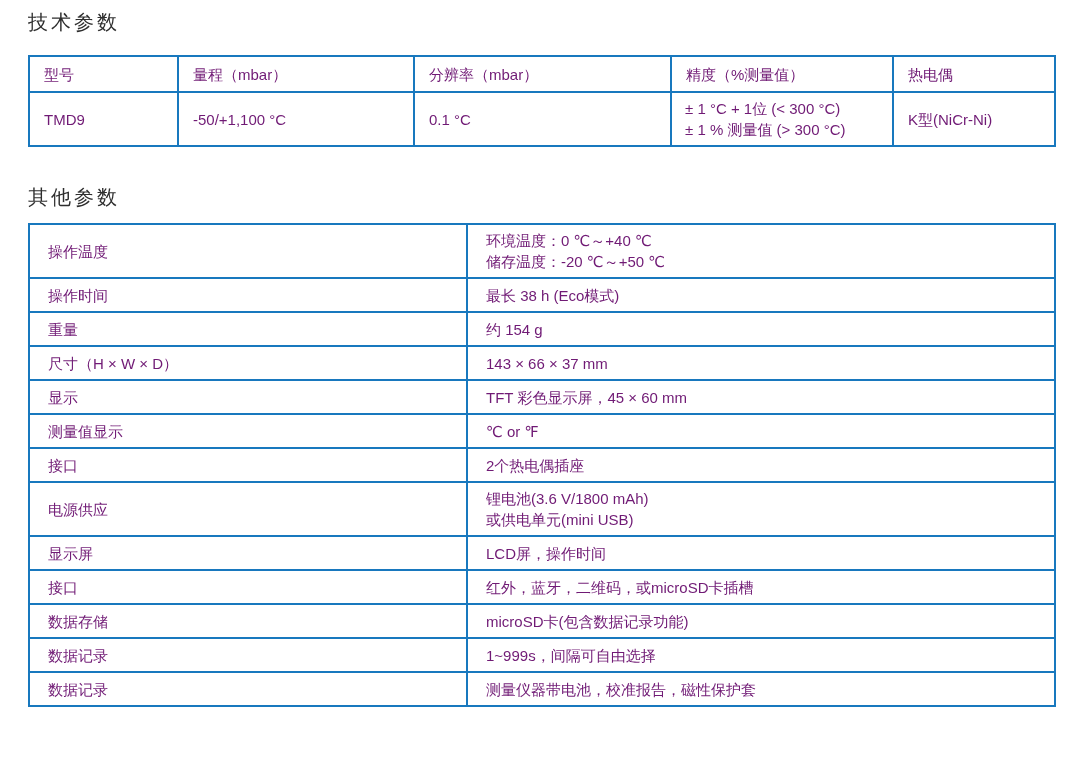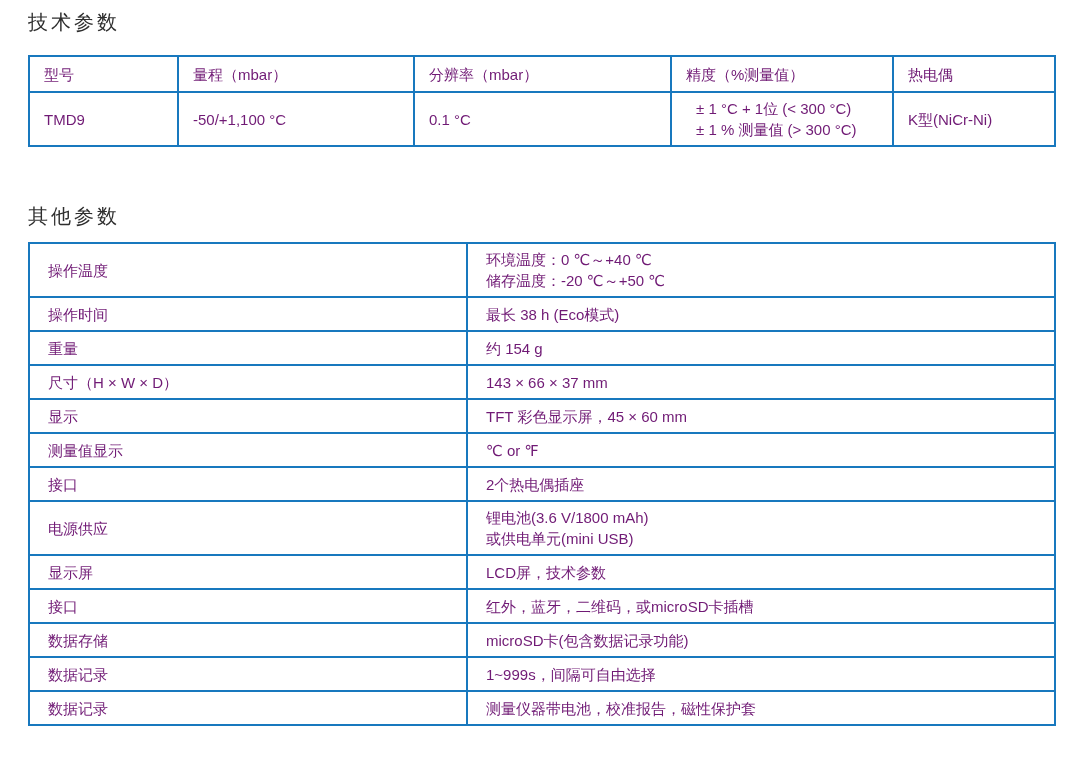--- a/index.html
+++ b/index.html
@@ -20,21 +20,21 @@
     height: 652px;
   }
   .section-title {
     margin: 0 0 0 28px;
     font-size: 20px;
     font-weight: 500;
     letter-spacing: 3px;
     color: #2e2e2e;
   }
   .title-tech { padding-top: 9px; }
-  .title-other { padding-top: 56px; }
+  .title-other { padding-top: 37px; }
 
   table {
     border-collapse: collapse;
     table-layout: fixed;
     width: 1026px;
     margin-left: 28px;
     background: #ffffff;
   }
   table, th, td {
     border: 2px solid #1878be;
@@ -53,21 +53,21 @@
   .tech-table { margin-top: 19px; }
   .tech-table th {
     height: 36px;
     padding: 2px 4px 2px 14px;
   }
   .tech-table td {
     height: 54px;
     padding: 4px 2px 4px 14px;
   }
   .tech-table td.accuracy-cell {
-    padding-left: 24px;
+    padding-left: 13px;
     white-space: pre-line;
   }
 
   
   .other-table { margin-top: 12px; }
   .other-table td {
     height: 34px;
     padding: 5px 6px 5px 18px;
   }
   .other-table td.value-cell {
@@ -147,21 +147,21 @@
     <td class="label-cell">接口</td>
     <td class="value-cell">2个热电偶插座</td>
   </tr>
         <tr>
     <td class="label-cell">电源供应</td>
     <td class="value-cell">锂电池(3.6 V/1800 mAh)
 或供电单元(mini USB)</td>
   </tr>
         <tr>
     <td class="label-cell">显示屏</td>
-    <td class="value-cell">LCD屏，技术参数</td>
+    <td class="value-cell">LCD屏，操作时间</td>
   </tr>
         <tr>
     <td class="label-cell">接口</td>
     <td class="value-cell">红外，蓝牙，二维码，或microSD卡插槽</td>
   </tr>
         <tr>
     <td class="label-cell">数据存储</td>
     <td class="value-cell">microSD卡(包含数据记录功能)</td>
   </tr>
         <tr>

